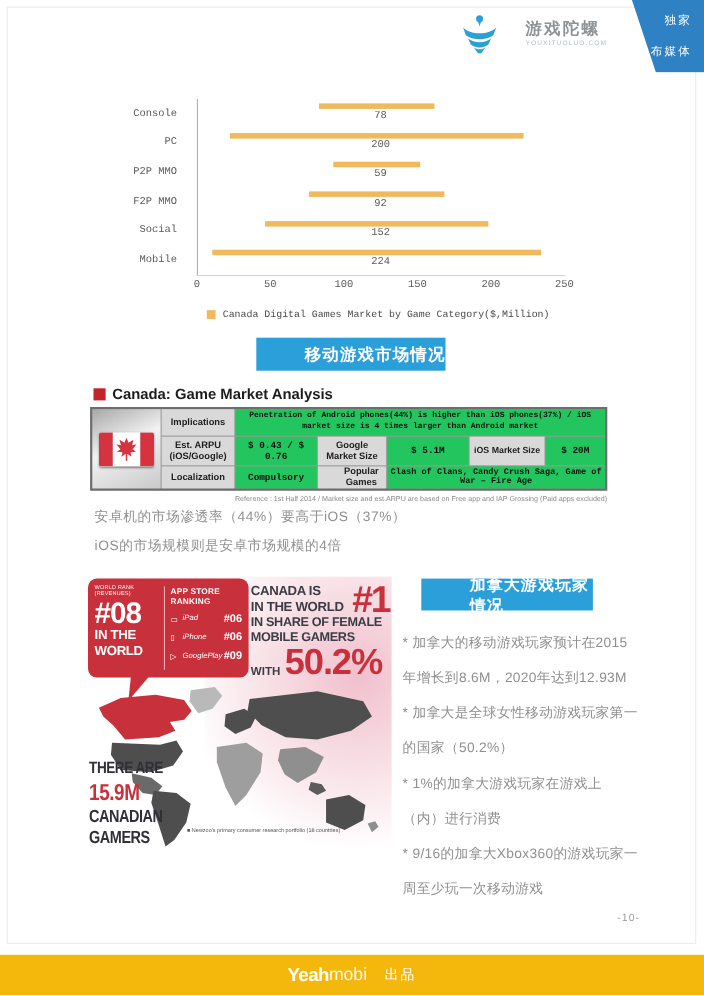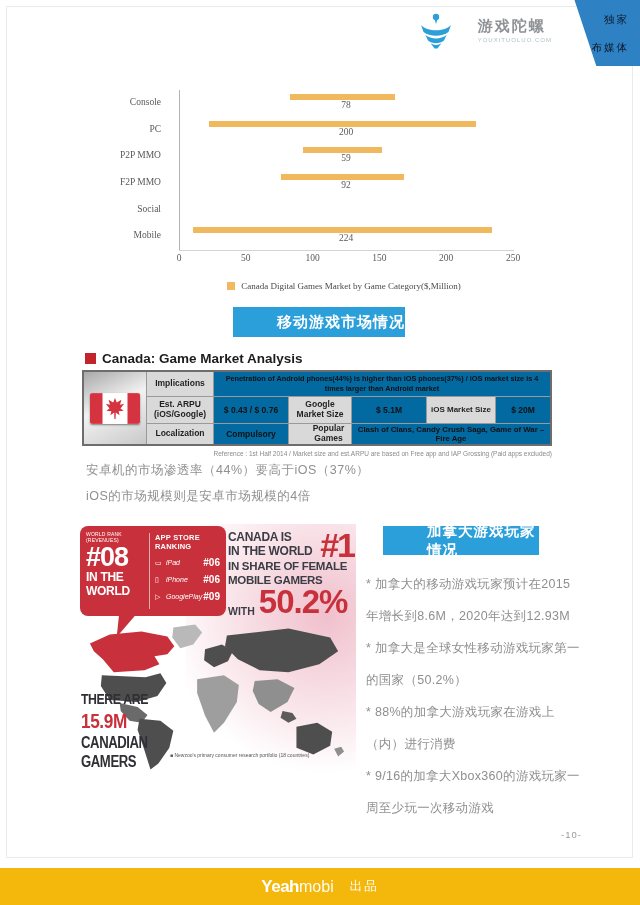--- a/index.html
+++ b/index.html
@@ -8,25 +8,25 @@
   .page-frame { position:absolute; left:6px; top:6px; width:627px; height:852px; border:1px solid #e7ecee; }
 
   
   .logo-wrap { position:absolute; right:88px; top:11px; display:flex; align-items:center; gap:24px; }
   .logo-txt-col { display:flex; flex-direction:column; }
   .logo-name { font-size:15px; color:#8e9296; letter-spacing:2px; font-weight:bold; }
   .logo-sub { font-size:6px; color:#aebfc7; letter-spacing:1px; margin-top:1px; }
   .ribbon { position:absolute; top:0; right:0; width:84px; height:66px; background:#2e82c4;
             clip-path:polygon(22% 0, 100% 0, 100% 100%, 48% 100%);
             display:flex; flex-direction:column; align-items:flex-end; justify-content:center;
-            padding-right:11px; color:#0f172a;gap:12px; }
+            padding-right:11px; color:#ffffff;gap:12px; }
   .ribbon span { font-size:10.5px; line-height:16px; letter-spacing:2px; }
 
   
-  .chart { position:absolute; left:84px; top:89px; width:460px; font-family:Liberation Serif, serif; }
+  .chart { position:absolute; left:84px; top:89px; width:460px; font-family:Liberation Mono, monospace; }
   .chart-row { display:flex; align-items:center; height:26.6px; }
   .bar-label { width:86px; text-align:right; padding-right:9px; font-size:9.5px; color:#595959; }
   .bar-area { width:345px; height:16px; display:flex; align-items:center;flex-direction:column; }
   .bar { height:16px; background:#F0B95D; }
   .bar-value { margin-left:7px; font-size:9.5px; color:#595959; }
   .axis-vline { position:absolute; left:95px; top:1px; width:1px; height:160px; background:#b3b3b3; }
   .axis-hline { position:absolute; left:95px; top:161px; width:335px; height:1px; background:#d4d4d4; }
   .x-axis { position:relative; margin-left:95px; width:334px; height:16px; margin-top:4px; }
   .x-axis .tick { position:absolute; transform:translateX(-50%); font-size:9.5px; color:#595959; }
   .legend { margin-left:70px; width:380px; display:flex; justify-content:center; align-items:center; gap:6px; margin-top:12px; }
@@ -40,21 +40,21 @@
 
   
   .an-title { position:absolute; left:85px; top:351px; display:flex; align-items:center; gap:6px; }
   .red-sq { width:11px; height:11px; background:#C1242B; display:inline-block; }
   .an-title-txt { font-size:13.5px; font-weight:bold; color:#1c1c1c; }
   .an-table { position:absolute; left:82px; top:370px; display:grid;
               grid-template-columns:62px 66px 74px 62px 74px 68px 54px;
               grid-template-rows:24px 26px 20px; gap:1px; background:#9a9a9a; border:2px solid #6d6d6d; }
   .an-table > div { display:flex; align-items:center; justify-content:center; text-align:center; padding:1px 3px; }
   .tl { background:#D9D9D9; font-weight:bold; font-size:8.5px; color:#1f1f1f; white-space:pre-line; line-height:1.15; }
-  .tv { background:#0369a1; font-weight:bold; font-size:8.5px; color:#111; }
+  .tv { background:#22c55e; font-weight:bold; font-size:8.5px; color:#111;font-family:Liberation Mono, monospace; }
   .tv.small { font-size:7.3px; line-height:1.35; }
   .tv.games { font-size:7.8px; }
   .flag-cell { grid-row:1/4; grid-column:1; background:linear-gradient(155deg,#a8a8a8,#f2f2f2 45%,#c9c9c9); }
   .flag { width:50px; height:31px; border-radius:2px; box-shadow:0 1px 2px rgba(0,0,0,.45); }
   .an-ref { position:absolute; left:82px; top:450px; width:470px; text-align:right; font-size:6.5px; color:#8a8a8a; }
 
   
   .summary { position:absolute; left:86px; top:457px; font-size:12.5px; color:#909090; line-height:26px; letter-spacing:.5px; }
 
   
@@ -152,20 +152,24 @@
         </div>
         <div class="chart-row">
           <div class="bar-label">F2P MMO</div>
           <div class="bar-area">
             <div class="bar" style="width: 122.912px; background: rgb(240, 185, 93);"></div>
             <span class="bar-value">92</span>
           </div>
         </div>
         <div class="chart-row">
           <div class="bar-label">Social</div>
+          <div class="bar-area">
+            <div class="bar" style="width: 203.072px; background: rgb(240, 185, 93);"></div>
+            <span class="bar-value">152</span>
+          </div>
         </div>
         <div class="chart-row">
           <div class="bar-label">Mobile</div>
           <div class="bar-area">
             <div class="bar" style="width: 299.264px; background: rgb(240, 185, 93);"></div>
             <span class="bar-value">224</span>
           </div>
         </div>
       </div>
     <div class="axis-vline"></div>
@@ -287,21 +291,21 @@
       <div class="t-l2">CANADIAN</div>
       <div class="t-l2">GAMERS</div>
     </div>
     <div class="map-cap">■ Newzoo's primary consumer research portfolio (18 countries)</div>
   </div>
 
   <div class="sec-header" id="sec2">加拿大游戏玩家情况</div>
   <ul class="bullets" id="bullet-list">
       <li>*  加拿大的移动游戏玩家预计在2015年增长到8.6M，2020年达到12.93M</li>
       <li>*  加拿大是全球女性移动游戏玩家第一的国家（50.2%）</li>
-      <li>*  88%的加拿大游戏玩家在游戏上（内）进行消费</li>
+      <li>*  1%的加拿大游戏玩家在游戏上（内）进行消费</li>
       <li>*  9/16的加拿大Xbox360的游戏玩家一周至少玩一次移动游戏</li>
     </ul>
 
   <div class="page-num">-10-</div>
   <div class="footer-bar">
     <span class="brand-bold">Yeah</span>
     <span class="brand-light">mobi</span>
     <span class="brand-suffix">出品</span>
   </div>
 </div>

